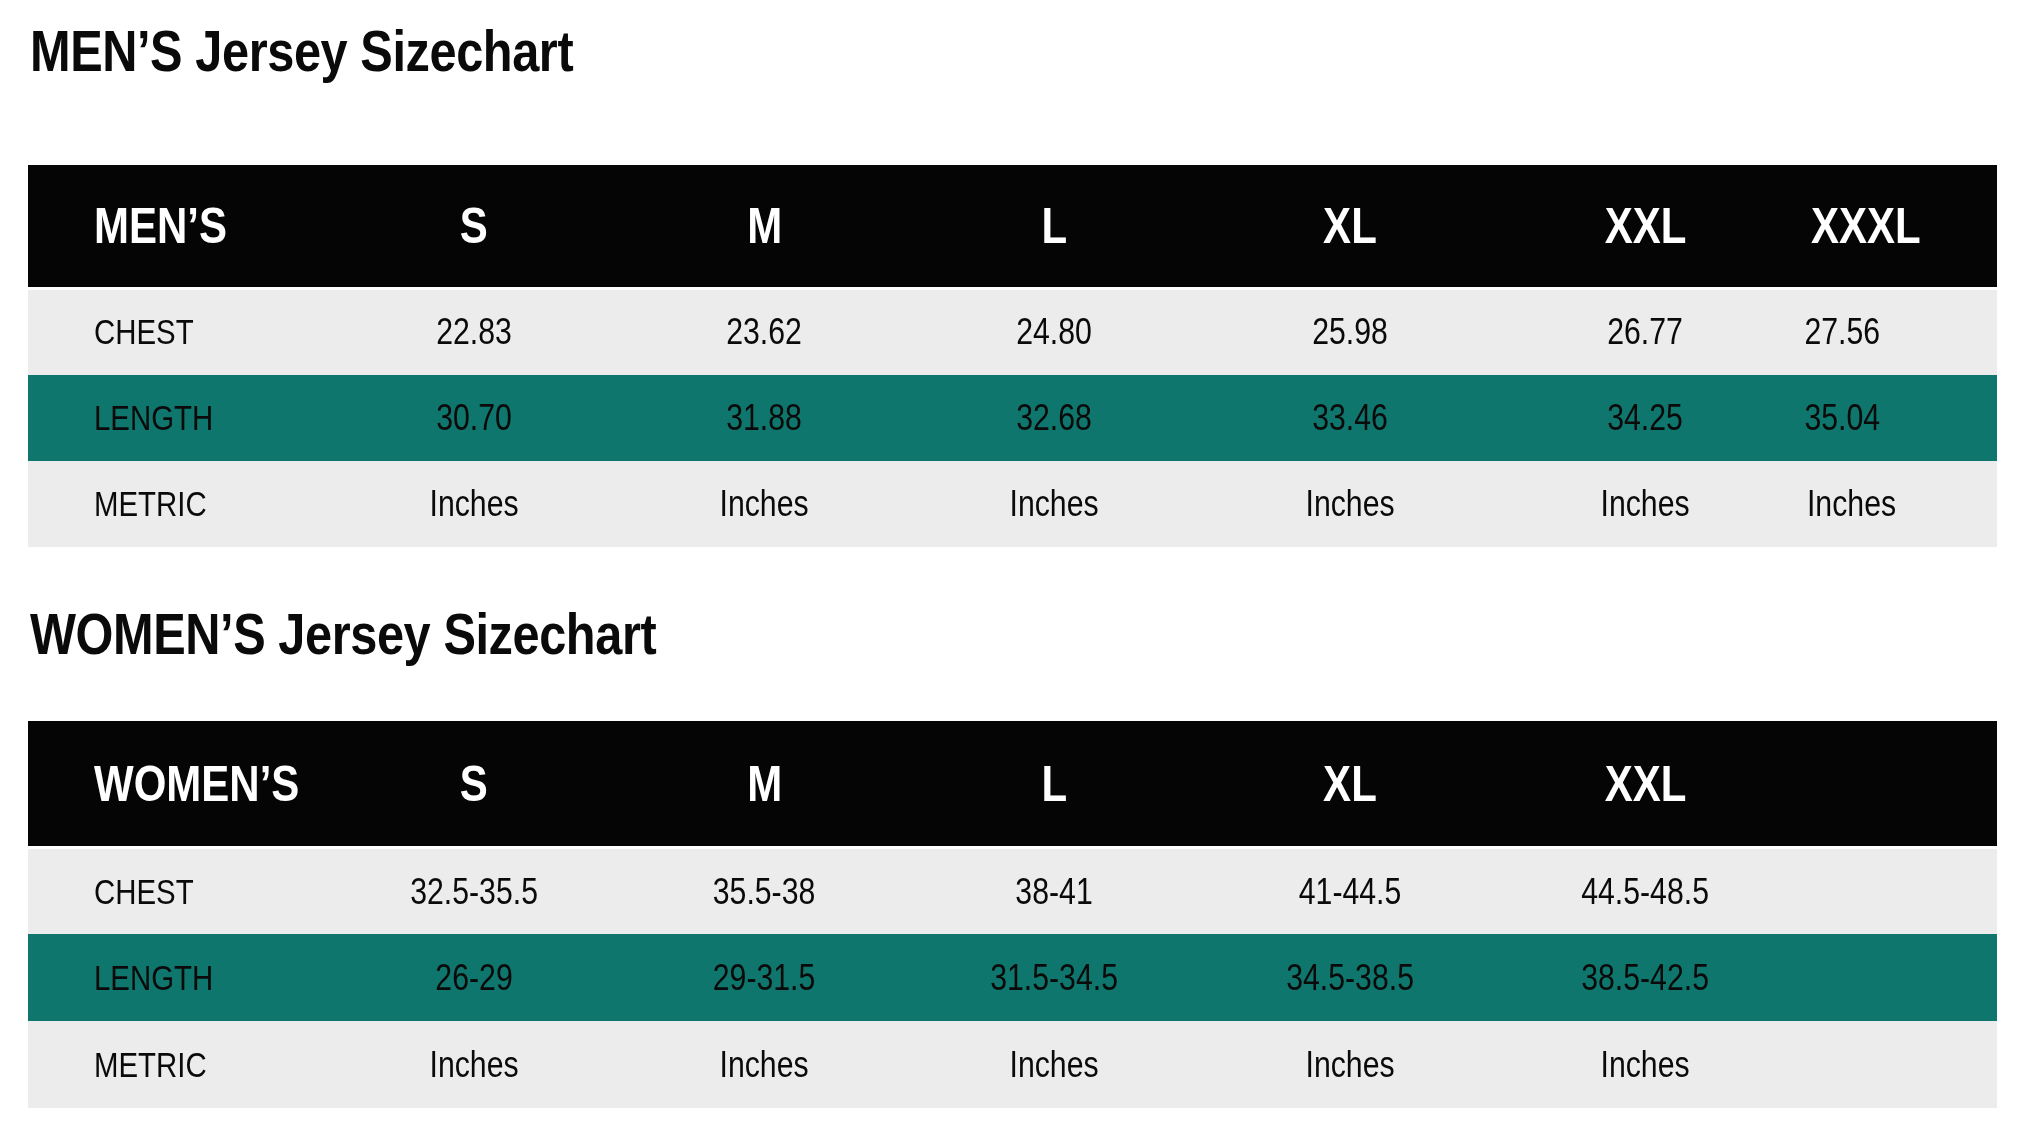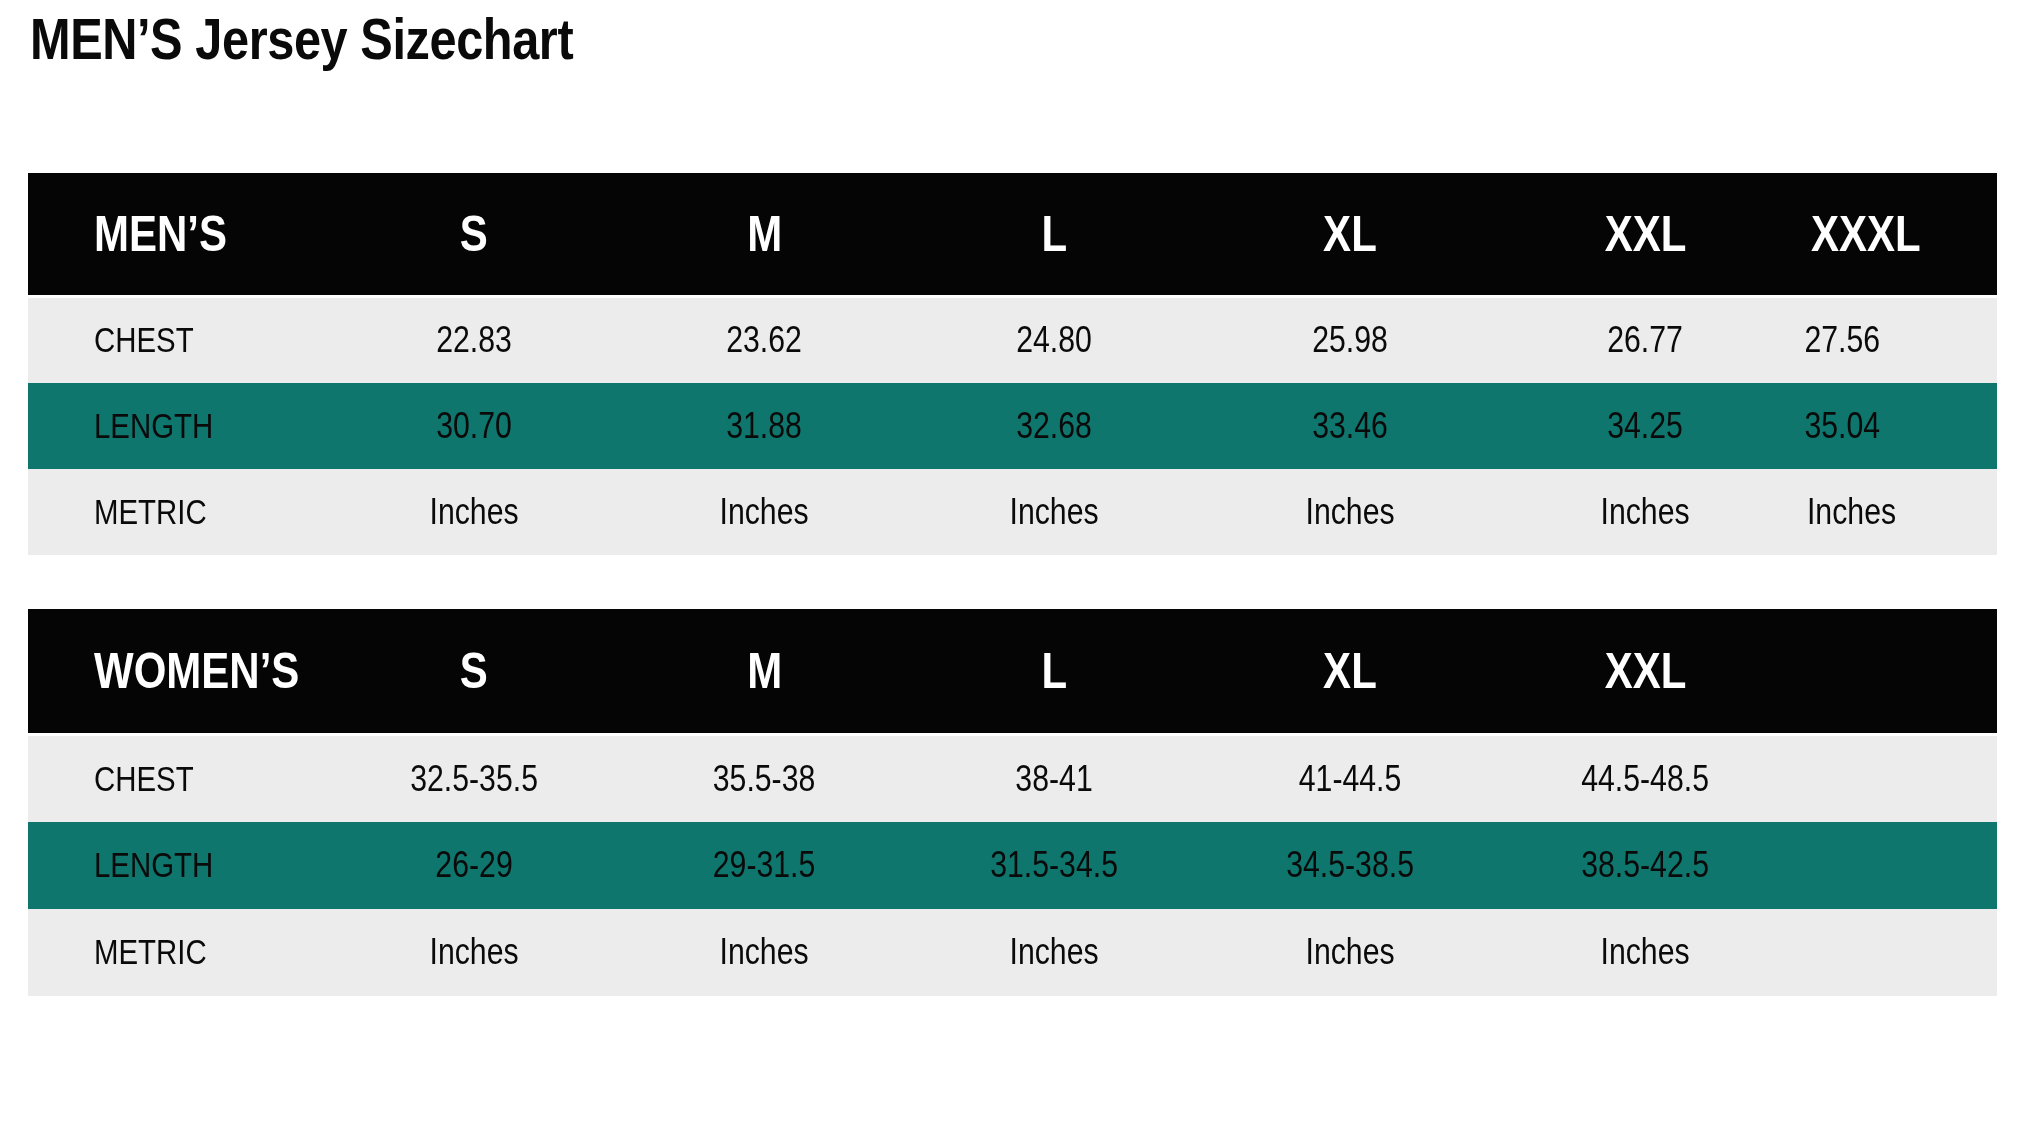--- a/index.html
+++ b/index.html
@@ -15,34 +15,34 @@
   .page { padding: 0 27px 0 28px; }
 
   .sizechart-title {
     margin: 0;
     font-size: 58px;
     font-weight: 700;
     line-height: 1.15;
     letter-spacing: -0.5px;
     white-space: nowrap;
   }
-  .title-men   { margin: 6px 0 0 2px; }
+  .title-men   { margin: 18px 0 0 2px; }
   .title-women { margin: 54px 0 0 2px; }
 
   
   .cnd   { display: inline-block; transform: scaleX(0.84); transform-origin: 0 50%; }
   .cnd-c { display: inline-block; transform: scaleX(0.84); transform-origin: 50% 50%; }
   .cnd-r { display: inline-block; transform: scaleX(0.84); transform-origin: 100% 50%; }
 
   table.sizechart {
     width: 100%;
     border-collapse: collapse;
     table-layout: fixed;
   }
-  table.men   { margin-top: 100px; }
+  table.men   { margin-top: 80px; }
   table.women { margin-top: 54px; }
 
   col.c-label { width: 15.2%; }
   col.c-s     { width: 14.9%; }
   col.c-m     { width: 14.6%; }
   col.c-l     { width: 14.8%; }
   col.c-xl    { width: 15.3%; }
   col.c-xxl   { width: 14.7%; }
   col.c-xxxl  { width: 10.5%; }
 
@@ -136,20 +136,23 @@
         <td><span class="cnd-c">Inches</span></td>
         <td><span class="cnd-c">Inches</span></td>
         <td><span class="cnd-c">Inches</span></td>
         <td><span class="cnd-c">Inches</span></td>
         <td><span class="cnd-c">Inches</span></td>
         <td class="last"><span class="cnd-r">Inches</span></td>
       </tr>
     </tbody>
   </table>
 
+  <h1 class="sizechart-title title-women">
+    <span class="cnd">WOMEN’S Jersey Sizechart</span>
+  </h1>
 
   <table class="sizechart women">
     <colgroup>
       <col class="c-label">
         <col class="c-s">
         <col class="c-m">
         <col class="c-l">
       <col class="c-xl">
         <col class="c-xxl">
         <col class="c-xxxl">

